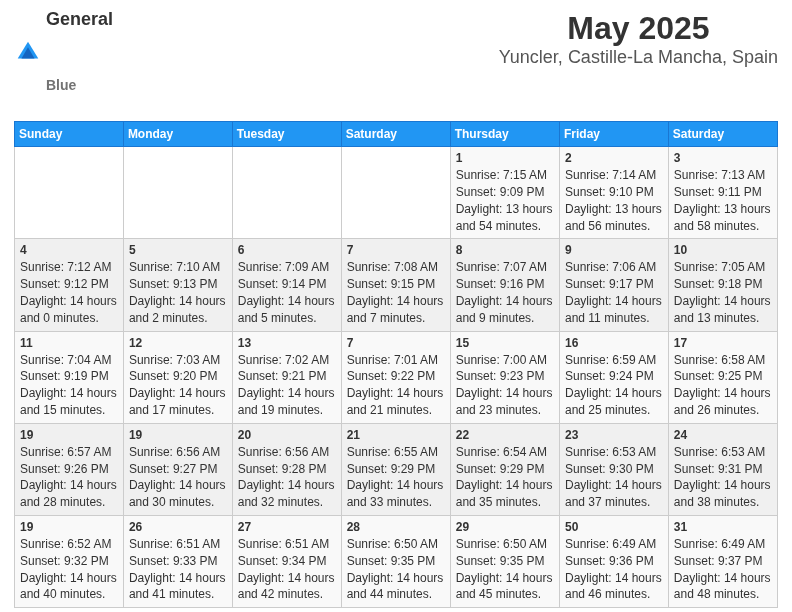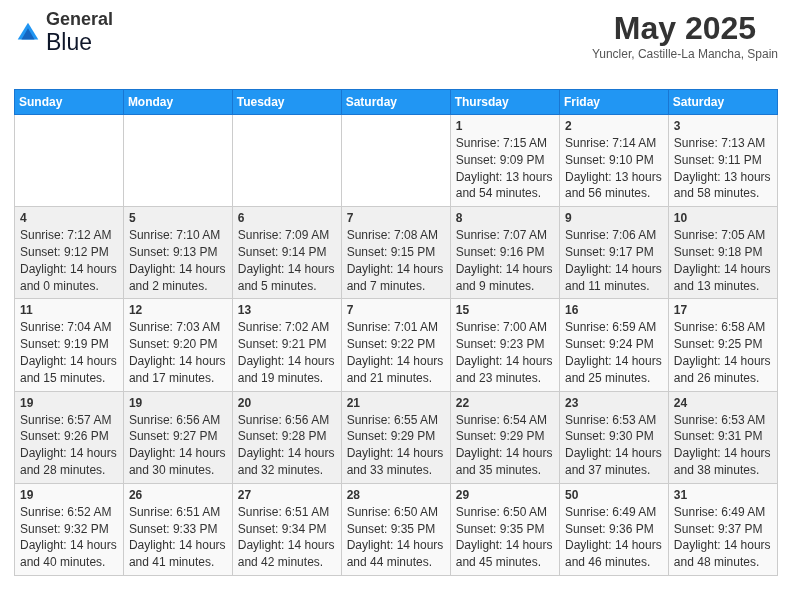--- a/index.html
+++ b/index.html
@@ -24,46 +24,47 @@
     }
     .logo {
       display: flex;
       align-items: center;
       gap: 4px;
     }
     .logo-text {
       display: flex;
       flex-direction: column;
       line-height: 1.1;
+      gap: 48px;
     }
     .logo-general {
       font-size: 18px;
       font-weight: bold;
       color: #333;
     }
     .logo-blue {
-      font-size: 23px;
-      font-weight: normal;
-      color: #0f172a;
+      font-size: 14px;
+      font-weight: bold;
+      color: #737373;
     }
     .logo-icon {
       width: 28px;
       height: 28px;
     }
     .title-block {
       text-align: right;
     }
     .main-title {
       font-size: 32px;
       font-weight: bold;
       color: #333;
       text-align: center;
     }
     .subtitle {
-      font-size: 12px;
+      font-size: 18px;
       color: #555;
     }
     .calendar {
       width: 100%;
       border-collapse: collapse;
       font-size: 10.5px;
       margin-top: 28px;
     }
     .calendar thead tr th {
       background: #2196F3;

